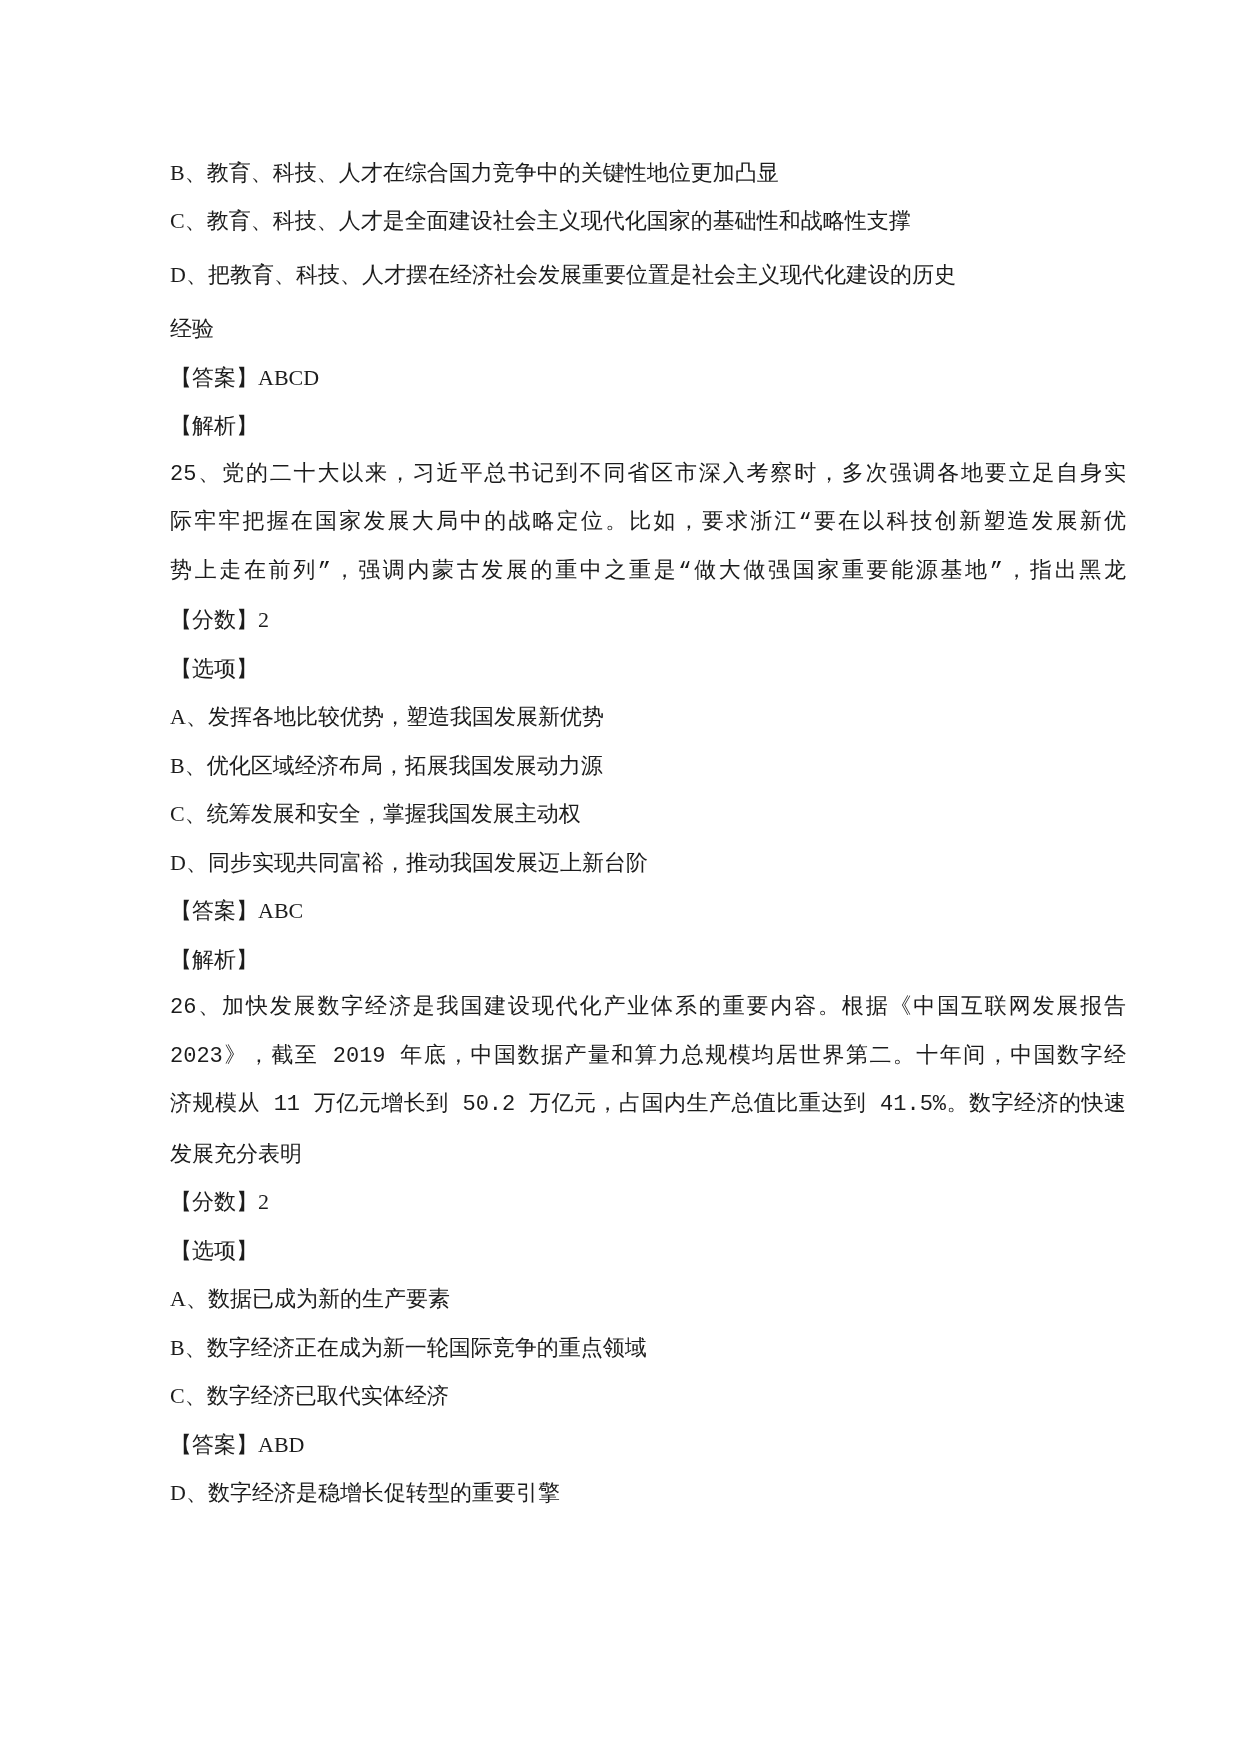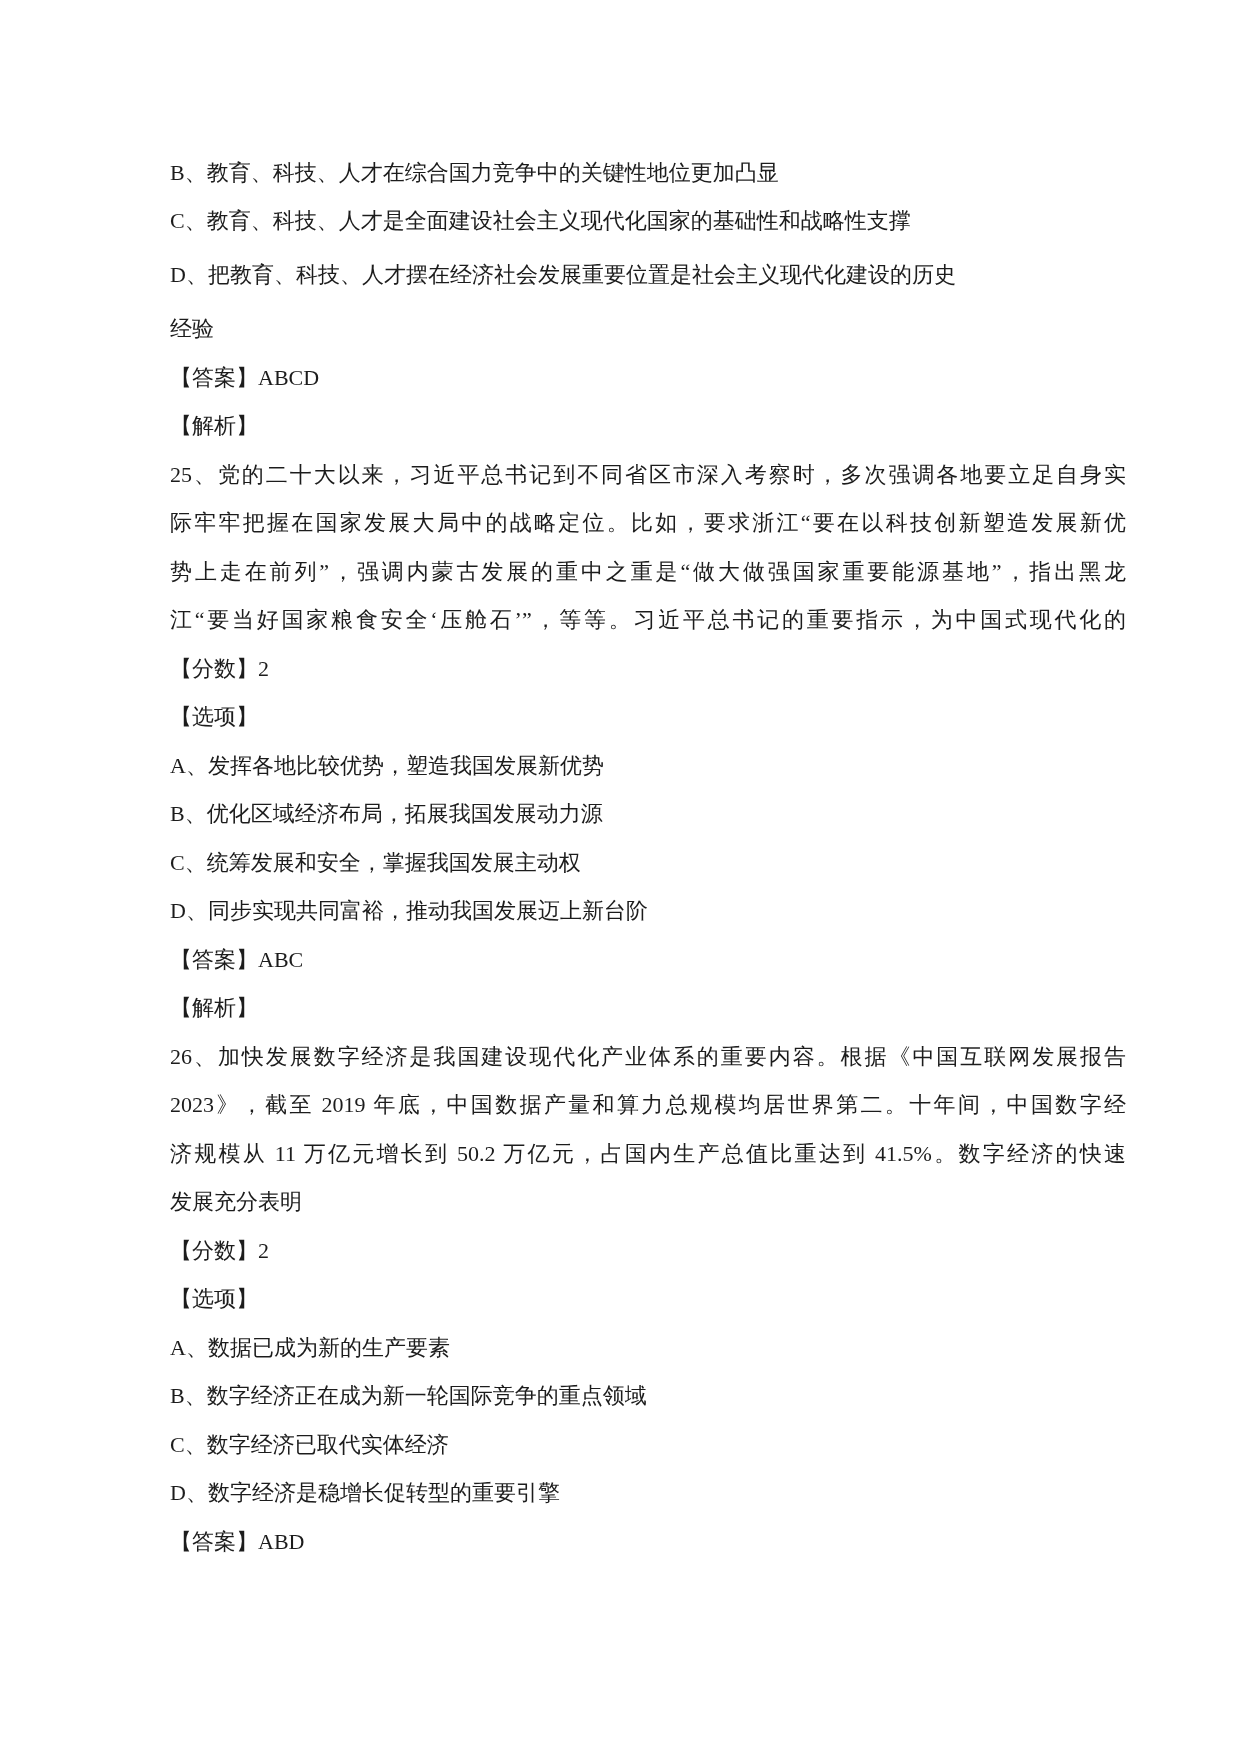--- a/index.html
+++ b/index.html
@@ -24,52 +24,52 @@
   .line {
     font-size: 22px;
     line-height: 30px;
     margin: 18.5px 0 0 0;
     text-align: left;
     word-break: keep-all;
   }
   .line.fill {
     text-align: justify;
     text-align-last: justify;
+    font-family: Liberation Mono, monospace;
   }
   .line.tight { margin-top: 24px; }
   .line.loose { }
 </style>
 </head>
 <body>
 
 <main class="page">
   <div id="text-column">
       <p class="line">B、教育、科技、人才在综合国力竞争中的关键性地位更加凸显</p>
       <p class="line">C、教育、科技、人才是全面建设社会主义现代化国家的基础性和战略性支撑</p>
       <p class="line tight">D、把教育、科技、人才摆在经济社会发展重要位置是社会主义现代化建设的历史</p>
       <p class="line tight">经验</p>
       <p class="line loose">【答案】ABCD</p>
       <p class="line">【解析】</p>
       <p class="line fill">25、党的二十大以来，习近平总书记到不同省区市深入考察时，多次强调各地要立足自身实</p>
       <p class="line fill">际牢牢把握在国家发展大局中的战略定位。比如，要求浙江“要在以科技创新塑造发展新优</p>
       <p class="line fill">势上走在前列”，强调内蒙古发展的重中之重是“做大做强国家重要能源基地”，指出黑龙</p>
-      <p class="line fill">江“要当好国家粮食安全‘压舱石’”，等等。习近平总书记的重要指示，为中国式现代化的</p>
       <p class="line">【分数】2</p>
       <p class="line">【选项】</p>
       <p class="line">A、发挥各地比较优势，塑造我国发展新优势</p>
       <p class="line">B、优化区域经济布局，拓展我国发展动力源</p>
       <p class="line">C、统筹发展和安全，掌握我国发展主动权</p>
       <p class="line">D、同步实现共同富裕，推动我国发展迈上新台阶</p>
       <p class="line">【答案】ABC</p>
       <p class="line">【解析】</p>
       <p class="line fill">26、加快发展数字经济是我国建设现代化产业体系的重要内容。根据《中国互联网发展报告</p>
       <p class="line fill">2023》，截至 2019 年底，中国数据产量和算力总规模均居世界第二。十年间，中国数字经</p>
       <p class="line fill">济规模从 11 万亿元增长到 50.2 万亿元，占国内生产总值比重达到 41.5%。数字经济的快速</p>
       <p class="line">发展充分表明</p>
       <p class="line">【分数】2</p>
       <p class="line">【选项】</p>
       <p class="line">A、数据已成为新的生产要素</p>
       <p class="line">B、数字经济正在成为新一轮国际竞争的重点领域</p>
       <p class="line">C、数字经济已取代实体经济</p>
+      <p class="line">【答案】ABD</p>
       <p class="line">D、数字经济是稳增长促转型的重要引擎</p>
-      <p class="line">【答案】ABD</p>
     </div>
 </main>
 
 </body></html>

